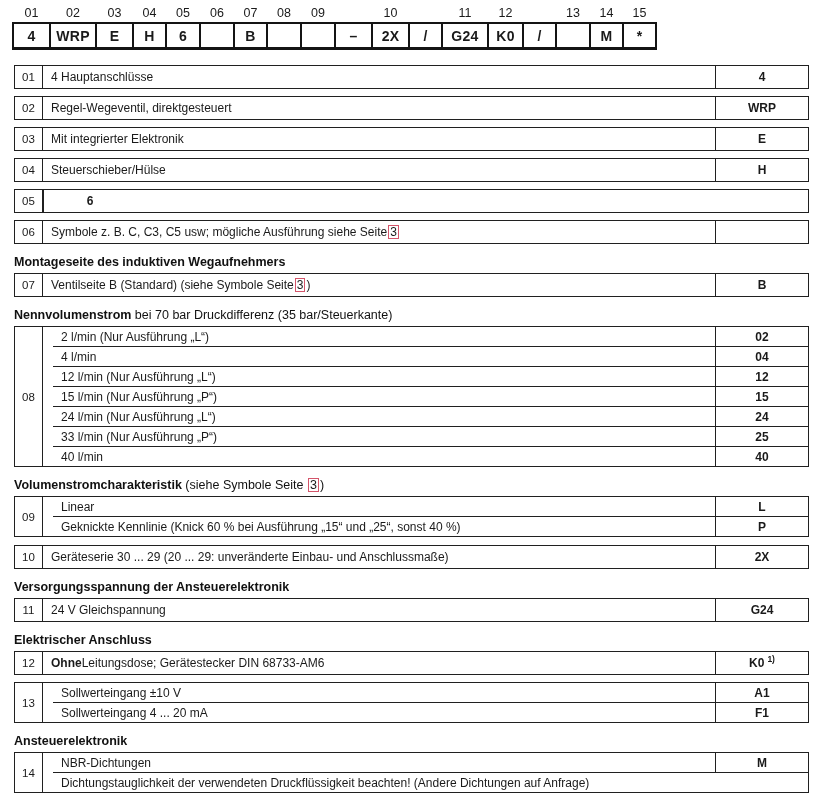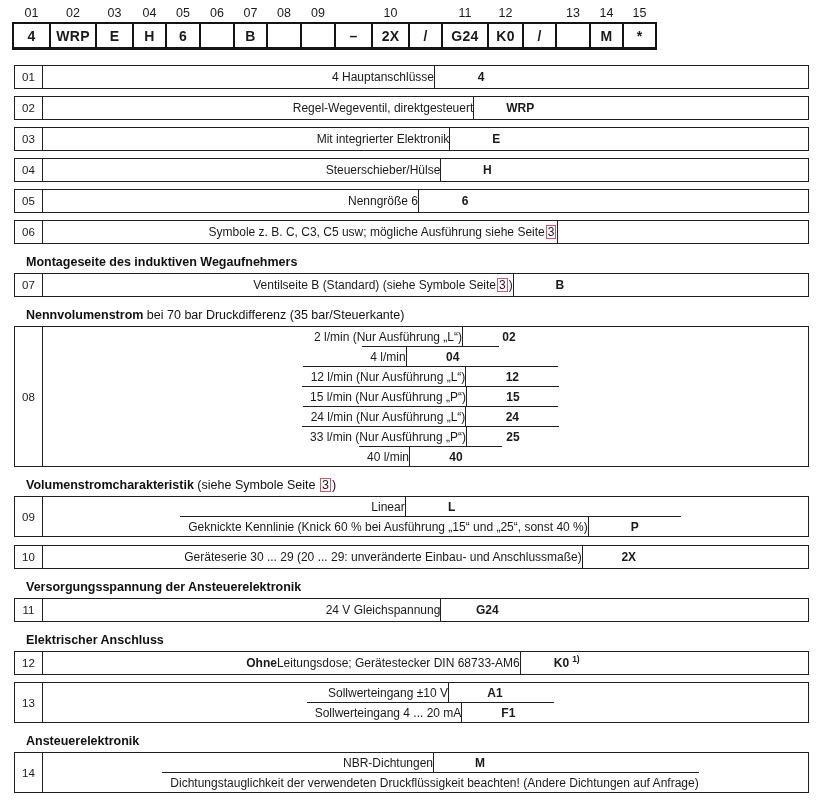--- a/index.html
+++ b/index.html
@@ -22,38 +22,38 @@
   
   .group{
     display:flex;margin:0 0 7px 2px;width:795px;
     border:1.5px solid #202020;box-sizing:border-box;background:#fff;
   }
   .numcol{
     width:27px;flex:0 0 27px;border-right:1.5px solid #202020;
     display:flex;align-items:center;justify-content:center;
     font-size:11.5px;color:#1a1a1a;
   }
-  .linescol{flex:1;display:flex;flex-direction:column;min-width:0;align-items:center;}
+  .linescol{flex:1;display:flex;flex-direction:column;min-width:0;}
   .line{display:flex;height:22px;}
   .group.multi .line{height:19px;margin-left:10px;}
   .line + .line{border-top:1.5px solid #202020;}
   .desc{
     flex:1;display:flex;align-items:center;padding-left:8px;
     font-size:12px;white-space:nowrap;overflow:hidden;min-width:0;
   }
   .codecell{
     width:92px;flex:0 0 92px;border-left:1.5px solid #202020;
     display:flex;align-items:center;justify-content:center;
     font-weight:bold;font-size:12px;
   }
   .sup{font-size:8.5px;font-weight:bold;margin-left:3px;transform:translateY(-4px);}
 
   .b{font-weight:bold;}
   .heading{
-    font-size:12.5px;font-weight:bold;margin:11px 0 4px 14px;color:#111;
+    font-size:12.5px;font-weight:bold;margin:11px 0 4px 2px;color:#111;
   }
   .heading .n{font-weight:normal;}
   .plink{
     font-weight:normal;color:#1a1a1a;
     border:1px solid #d4556a;padding:0 1px;margin:0 1px;
     cursor:pointer;display:inline-block;line-height:12px;
   }
 </style>
 </head>
 <body>
@@ -178,23 +178,20 @@
             <span>H</span>
           </div>
       </div>
     </div>
   </div>
 
   <div class="group">
     <div class="numcol">05</div>
     <div class="linescol">
       <div class="line">
-        <div class="desc">
-            <span>Nenngröße 6</span>
-          </div>
         <div class="codecell">
             <span>6</span>
           </div>
       </div>
     </div>
   </div>
 
   <div class="group">
     <div class="numcol">06</div>
     <div class="linescol">

